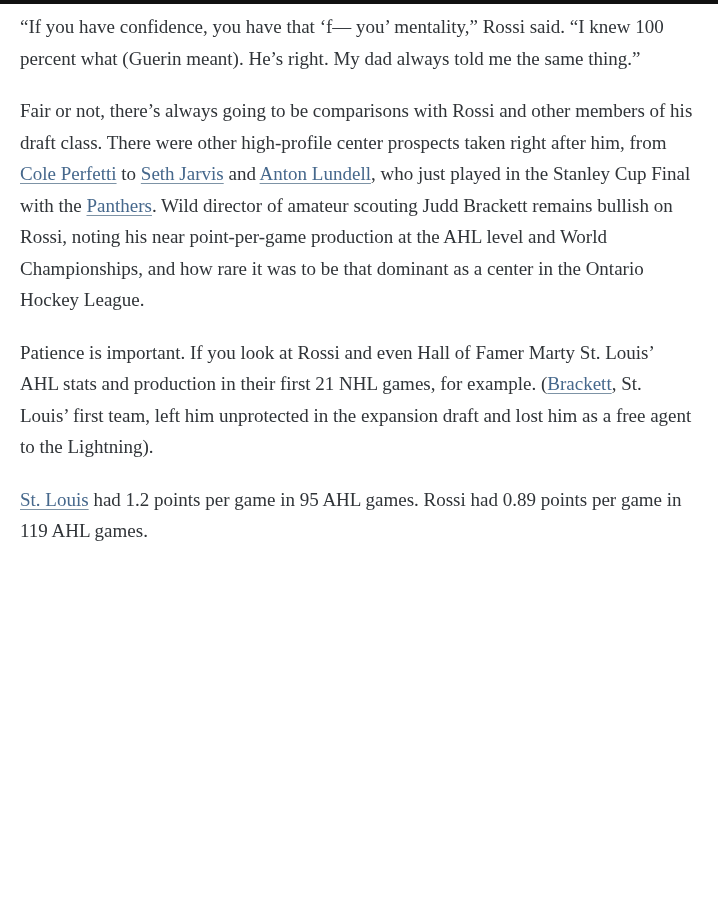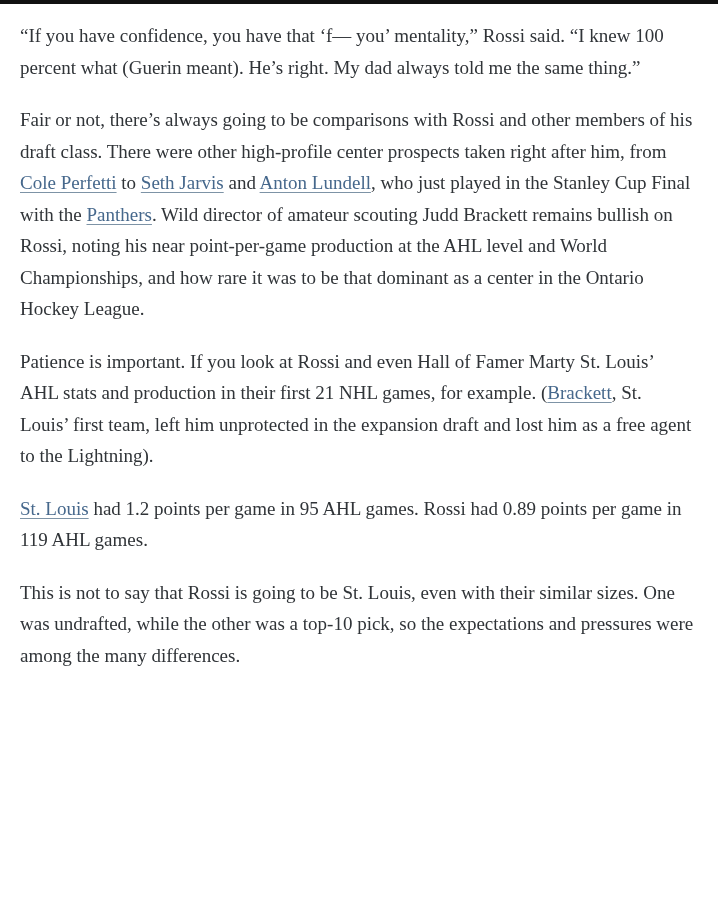--- a/index.html
+++ b/index.html
@@ -27,35 +27,34 @@
     background: var(--top-bar);
   }
   article.article-body {
     padding: 0 24px 0 20px;
     font-size: 19px;
     line-height: 31.5px;
     color: var(--text);
     text-align: left;
   }
   article.article-body p {
-    margin: 16px 0 21px 0;
+    margin: 7px 0 21px 0;
   }
   article.article-body a {
     color: var(--link);
     text-decoration: underline;
     text-decoration-color: var(--underline);
     text-decoration-thickness: 1px;
     text-underline-offset: 3px;
     cursor: pointer;
   }
 </style>
 </head>
 <body>
 
 <div class="top-bar"></div>
 
 <article class="article-body">
     <p>“If you have confidence, you have that ‘f— you’ mentality,” Rossi said. “I knew 100 percent what (Guerin meant). He’s right. My dad always told me the same thing.”</p>
     <p>Fair or not, there’s always going to be comparisons with Rossi and other members of his draft class. There were other high-profile center prospects taken right after him, from <a>Cole Perfetti</a> to <a>Seth Jarvis</a> and <a>Anton Lundell</a>, who just played in the Stanley Cup Final with the <a>Panthers</a>. Wild director of amateur scouting Judd Brackett remains bullish on Rossi, noting his near point-per-game production at the AHL level and World Championships, and how rare it was to be that dominant as a center in the Ontario Hockey League.</p>
     <p>Patience is important. If you look at Rossi and even Hall of Famer Marty St. Louis’ AHL stats and production in their first 21 NHL games, for example. (<a>Brackett</a>, St. Louis’ first team, left him unprotected in the expansion draft and lost him as a free agent to the Lightning).</p>
     <p><a>St. Louis</a> had 1.2 points per game in 95 AHL games. Rossi had 0.89 points per game in 119 AHL games.</p>
-    <p>This is not to say that Rossi is going to be St. Louis, even with their similar sizes. One was undrafted, while the other was a top-10 pick, so the expectations and pressures were among the many differences.</p>
   </article>
 
 </body></html>

